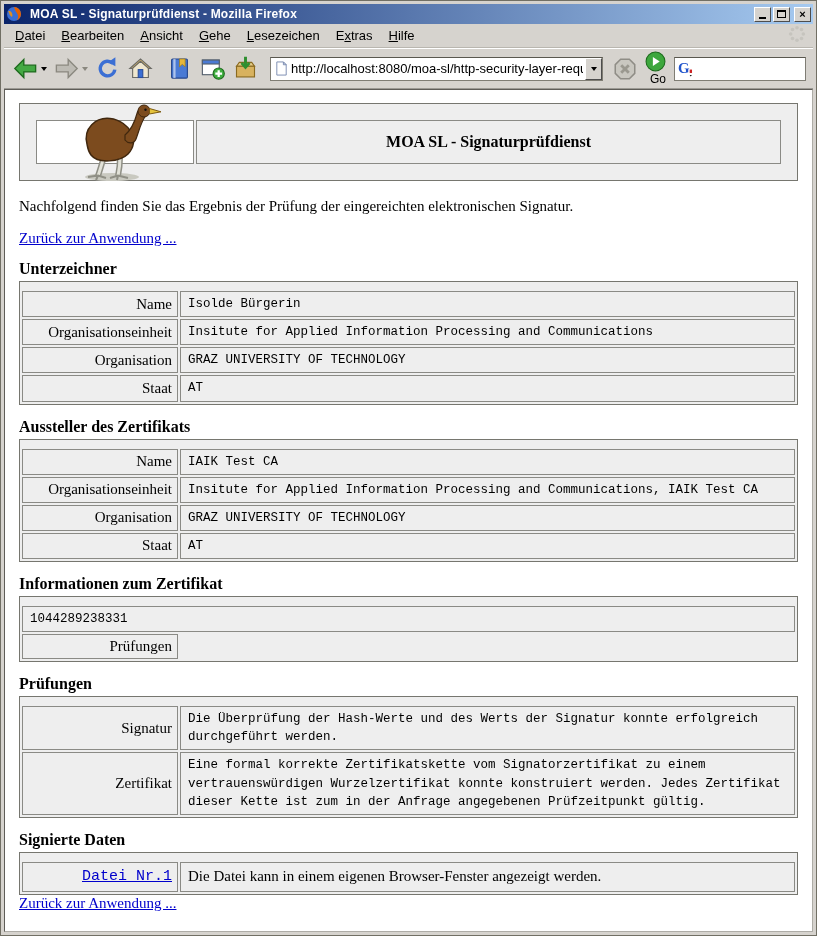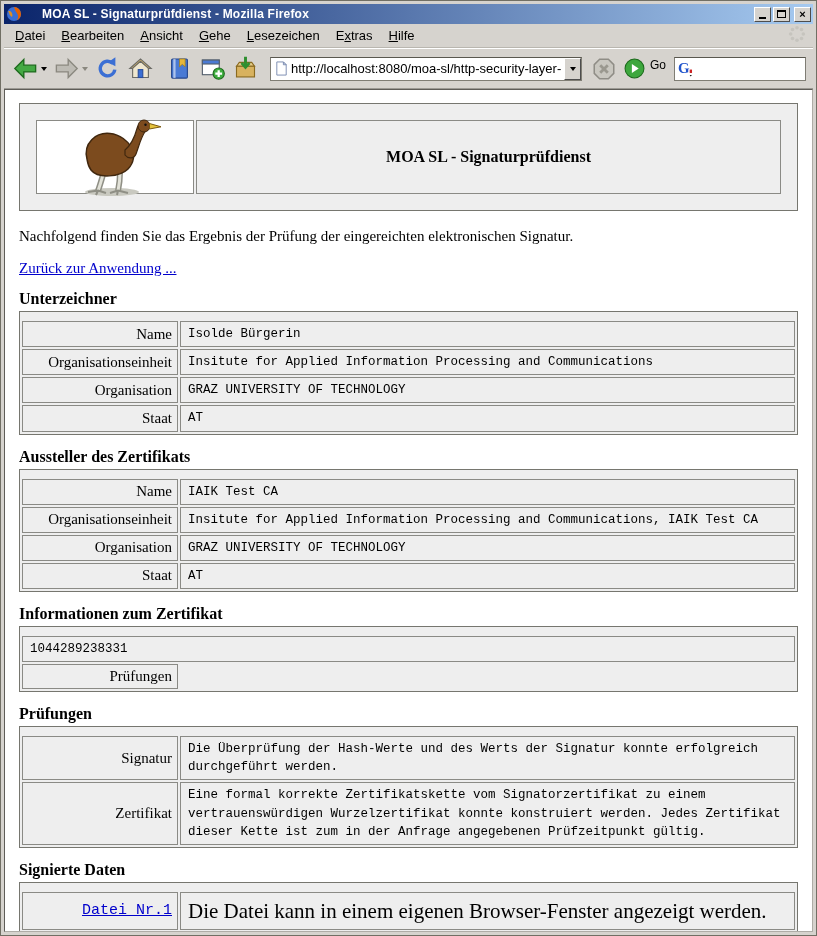--- a/index.html
+++ b/index.html
@@ -3,21 +3,21 @@
 <meta charset="utf-8">
 <style>
   html,body{margin:0;padding:0;background:#9a9a9a;}
   *{box-sizing:border-box;}
   .window{width:817px;height:936px;background:#d6d3ce;border:1px solid #716f64;
     padding:3px;display:flex;flex-direction:column;font-family:"Liberation Sans",sans-serif;}
   
   .titlebar{height:20px;flex:0 0 20px;background:linear-gradient(to right,#0a246a,#a6caf0);
     display:flex;align-items:center;padding:0 2px;}
   .titlebar .ficon{width:16px;height:16px;flex:0 0 16px;}
-  .title-text{color:#fff;font-weight:bold;font-size:12px;margin-left:20px;flex:1;
+  .title-text{color:#fff;font-weight:bold;font-size:12px;margin-left:8px;flex:1;
     white-space:nowrap;overflow:hidden;letter-spacing:.2px;}
   .wbtn{width:17px;height:15px;background:#d6d3ce;border:1px solid;
     border-color:#fff #4d4d4d #4d4d4d #fff;margin-left:2px;display:flex;
     align-items:center;justify-content:center;cursor:default;}
   .wbtn.close{margin-left:4px;}
   .glyph-min{width:7px;height:2px;background:#000;margin-top:7px;}
   .glyph-max{width:9px;height:8px;border:1px solid #000;border-top:2px solid #000;}
   .glyph-close{font:bold 11px "Liberation Sans",sans-serif;color:#000;line-height:1;}
   
   .menubar{height:24px;flex:0 0 24px;display:flex;align-items:center;padding:0 3px;
@@ -31,45 +31,45 @@
   .tbtn{height:34px;display:flex;align-items:center;padding:0 3px;}
   .caret{width:0;height:0;border-left:3px solid transparent;border-right:3px solid transparent;
     border-top:4px solid #000;margin-left:2px;}
   .caret.dim{border-top-color:#8a887f;}
   .urlbar{flex:1;height:24px;background:#fff;border:1px solid #7f7d74;
     border-top-color:#5a584f;display:flex;align-items:center;margin:0 6px 0 8px;padding-left:3px;}
   .urlbar input{flex:1;border:none;outline:none;font:13px "Liberation Sans",sans-serif;
     padding:0 2px;background:transparent;}
   .url-drop{width:17px;height:22px;background:#d6d3ce;border:1px solid;
     border-color:#fff #4d4d4d #4d4d4d #fff;display:flex;align-items:center;justify-content:center;}
-  .gobox{display:flex;margin:0 8px 0 4px;}
+  .gobox{display:flex;align-items:center;margin:0 8px 0 4px;flex-direction:column;}
   .gobox .golabel{font-size:12px;margin-left:5px;}
   .searchbox{width:132px;height:24px;background:#fff;border:1px solid #7f7d74;
     border-top-color:#5a584f;display:flex;align-items:center;padding-left:3px;margin-right:2px;}
   
   .content{flex:1;background:#fff;border:1px solid;border-color:#5f5d58 #aeaca6 #aeaca6 #5f5d58;
     margin-top:0;padding:7px 10px;overflow:hidden;
     font-family:"Liberation Serif","DejaVu Serif",serif;font-size:15px;color:#000;}
-  .banner{margin:6px 4px 0 4px;height:108px;background:#eeeeee;border:1px solid #76766f;
+  .banner{margin:6px 4px 0 4px;height:78px;background:#eeeeee;border:1px solid #76766f;
     padding:16px;display:flex;gap:2px;}
   .banner-img{width:158px;flex:0 0 158px;background:#fff;border:1px solid #8a8a85;
     display:flex;align-items:center;justify-content:center;}
   .banner-title{flex:1;border:1px solid #8a8a85;display:flex;align-items:center;
     justify-content:center;font-weight:bold;font-size:16px;}
   .intro{margin:17px 4px 15px 4px;}
   a.plink{color:#0000cc;text-decoration:underline;margin:0 4px;display:inline-block;}
   .sec-head{font-weight:bold;font-size:16px;margin:13px 4px 3px 4px;}
   .vtable{margin:0 4px;background:#eeeeee;border:1px solid #76766f;padding:9px 2px 2px 2px;}
   .vrow{display:flex;gap:2px;margin-top:2px;}
   .vrow:first-child{margin-top:0;}
   .vlabel{width:156px;flex:0 0 156px;border:1px solid #8a8a85;display:flex;align-items:center;
     justify-content:flex-end;padding:3px 5px;text-align:center;font-size:15px;}
   .vvalue{flex:1;border:1px solid #8a8a85;display:flex;align-items:center;padding:3px 7px;
     font-family:"Liberation Mono","DejaVu Sans Mono",monospace;font-size:12.5px;line-height:1.45;}
-  .vvalue.serif{font-family:"Liberation Serif","DejaVu Serif",serif;font-size:21px;}
+  .vvalue.serif{font-family:"Liberation Serif","DejaVu Serif",serif;font-size:15px;}
   .vlabel a{color:#0000cc;text-decoration:underline;
     font-family:"Liberation Mono","DejaVu Sans Mono",monospace;font-size:15px;}
   .backlink-bottom{margin-top:20px;}
 </style>
 </head>
 <body>
 
 <div class="window">
 
   <div class="titlebar">

